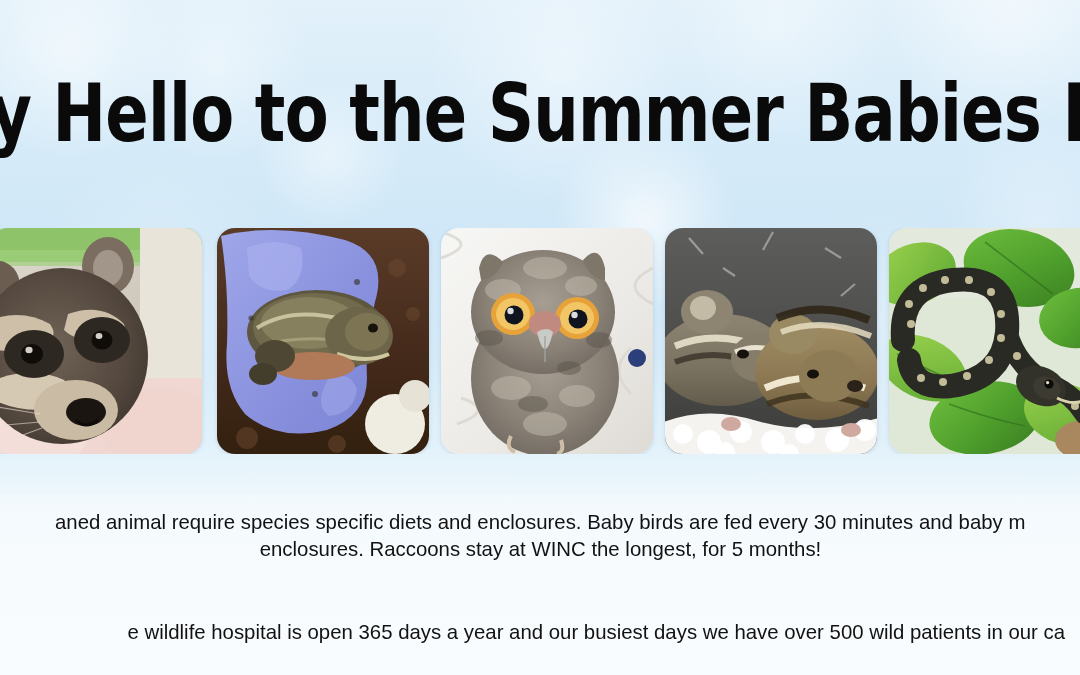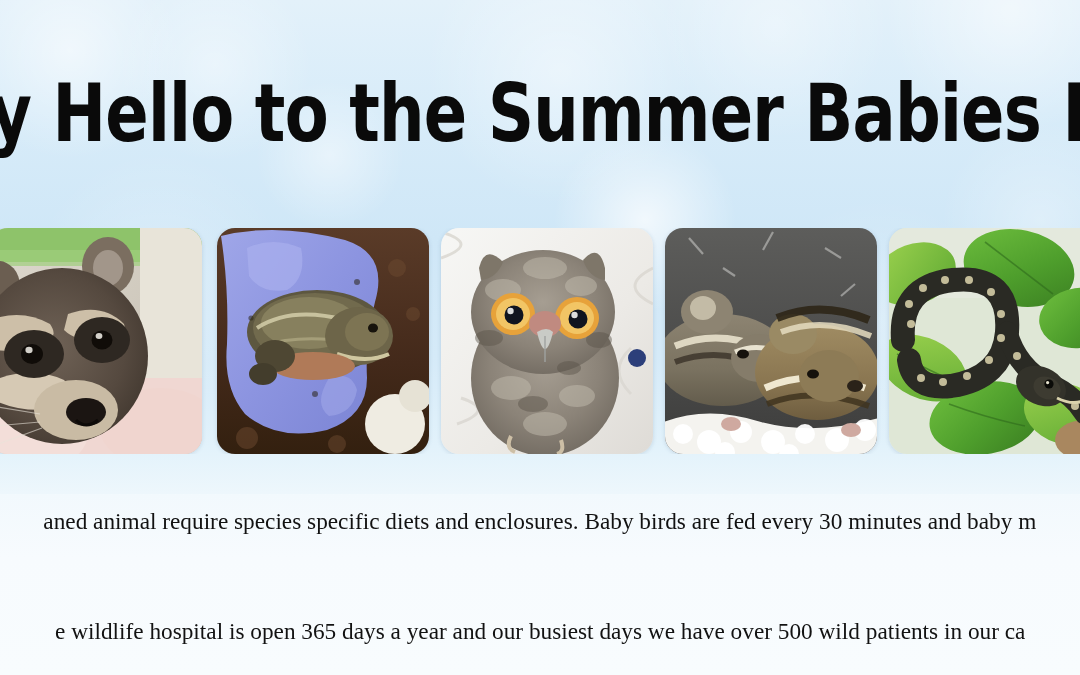--- a/index.html
+++ b/index.html
@@ -54,27 +54,27 @@
 
   
   .para{
     position:absolute;left:0;width:1080px;overflow:hidden;
     text-align:center;
     font-family:"DejaVu Serif", serif;
     color:#121212;
   }
   .para .line{
     white-space:nowrap;
-    font-size:24px;
+    font-size:21px;
     line-height:27px;
-    font-family:Liberation Serif, serif;
+    font-family:Liberation Sans, sans-serif;
   }
   .para .line i{font-style:normal;display:inline-block;transform:scaleX(.97);}
   #para-1{top:508px;height:92px;}
-  #para-2{top:618px;height:58px;}
+  #para-2{top:618px;height:58px;text-align:right;}
 </style>
 </head>
 <body>
 
 <div id="bg-sky">
   <div class="bokeh" style="left:-40px;top:-60px;width:220px;height:220px;background:radial-gradient(circle,rgba(255,255,255,.55) 0%,rgba(255,255,255,0) 70%);"></div>
   <div class="bokeh" style="left:120px;top:-30px;width:190px;height:190px;background:radial-gradient(circle,rgba(255,255,255,.40) 0%,rgba(255,255,255,0) 72%);"></div>
   <div class="bokeh" style="left:255px;top:80px;width:150px;height:150px;background:radial-gradient(circle,rgba(255,255,255,.45) 0%,rgba(255,255,255,0) 70%);"></div>
   <div class="bokeh" style="left:420px;top:-70px;width:280px;height:280px;background:radial-gradient(circle,rgba(255,255,255,.42) 0%,rgba(255,255,255,0) 68%);"></div>
   <div class="bokeh" style="left:555px;top:130px;width:180px;height:180px;background:radial-gradient(circle,rgba(255,255,255,.70) 0%,rgba(255,255,255,.25) 45%,rgba(255,255,255,0) 72%);"></div>
@@ -377,17 +377,18 @@
       <ellipse cx="158" cy="160" rx="14" ry="11" fill="#3d3b31" transform="rotate(24 158 160)"></ellipse>
       <circle cx="160" cy="156" r="4.6" fill="#0b0b08"></circle>
       <circle cx="158.6" cy="154.6" r="1.6" fill="#e8e4d0"></circle>
       <path d="M168 170 Q184 178 196 172" stroke="#d9d2ac" stroke-width="3" fill="none"></path>
     </svg>
   </div>
 </div>
 
 <div class="para" id="para-1">
   <div class="line"><i>aned animal require species specific diets and enclosures. Baby birds are fed every 30 minutes and baby m</i></div>
+  <div class="line"><i>enclosures. Raccoons stay at WINC the longest, for 5 months!</i></div>
 </div>
 
 <div class="para" id="para-2">
   <div class="line"><i>e wildlife hospital is open 365 days a year and our busiest days we have over 500 wild patients in our ca</i></div>
 </div>
 
 </body></html>

